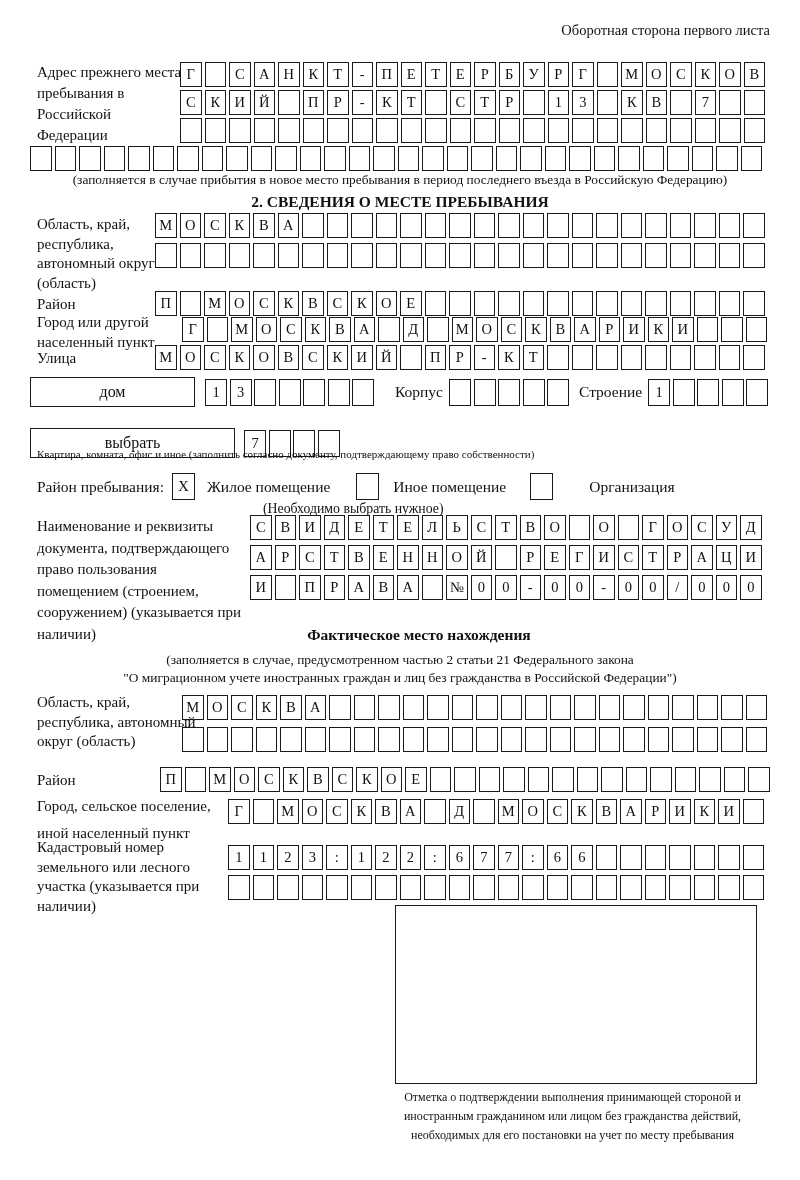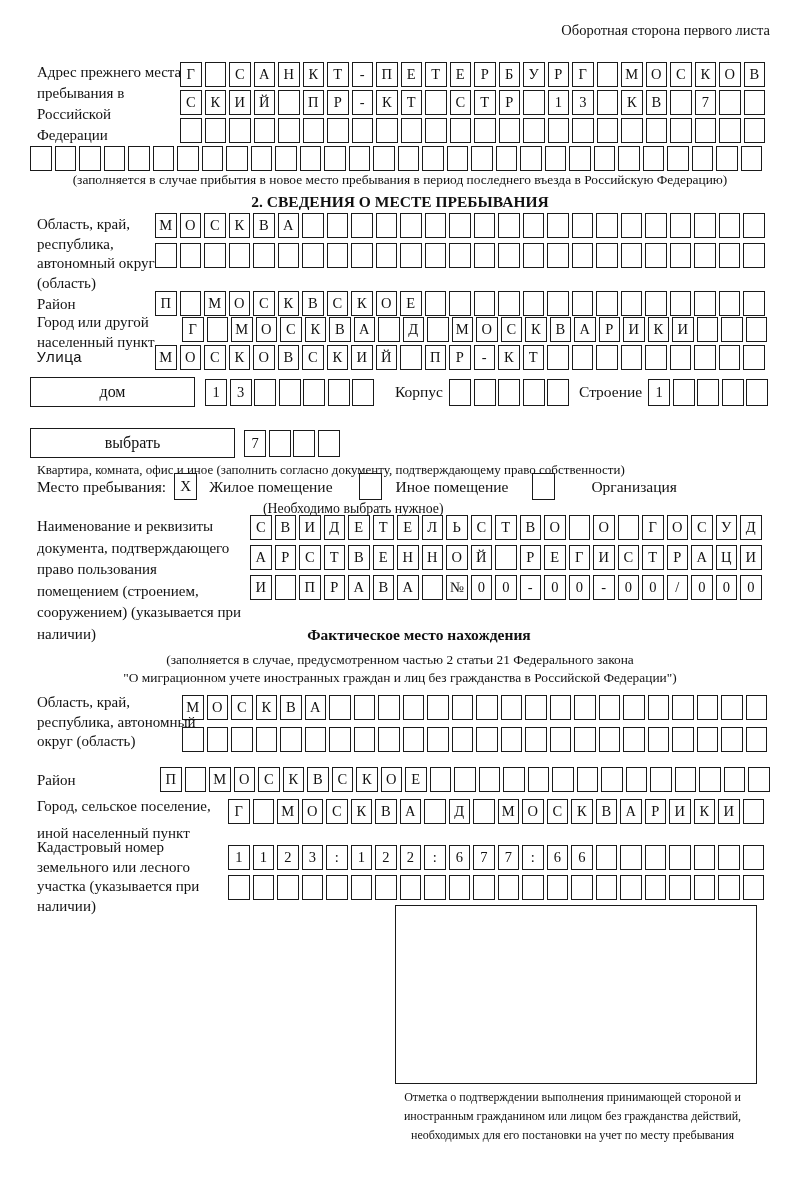--- a/index.html
+++ b/index.html
@@ -275,21 +275,21 @@
       <span class="cbox">А</span>
       <span class="cbox">Р</span>
       <span class="cbox">И</span>
       <span class="cbox">К</span>
       <span class="cbox">И</span>
       <span class="cbox"></span>
       <span class="cbox"></span>
       <span class="cbox"></span>
     </div>
 
-  <div class="abs lbl" style="left:37px; top:348px;font-family:Liberation Mono, monospace;">Улица</div>
+  <div class="abs lbl" style="left:37px; top:348px;">Улица</div>
   <div class="boxrow" style="left:155px; top:345px;">
       <span class="cbox">М</span>
       <span class="cbox">О</span>
       <span class="cbox">С</span>
       <span class="cbox">К</span>
       <span class="cbox">О</span>
       <span class="cbox">В</span>
       <span class="cbox">С</span>
       <span class="cbox">К</span>
       <span class="cbox">И</span>
@@ -342,24 +342,24 @@
 
   <div class="fieldline tallrow" style="left:30px; top:428px;">
     <div class="bigbox" style="width:205px;">выбрать</div>
     <div class="inlineboxes" style="margin-left:9px;">
         <span class="cbox">7</span>
         <span class="cbox"></span>
         <span class="cbox"></span>
         <span class="cbox"></span>
       </div>
   </div>
-  <div class="abs" style="left:37px; top:462px; font-size:13px;">Квартира, комната, офис и иное (заполнить согласно документу, подтверждающему право собственности)</div>
+  <div class="abs" style="left:37px; top:448px; font-size:11px;">Квартира, комната, офис и иное (заполнить согласно документу, подтверждающему право собственности)</div>
 
   <div class="fieldline" style="left:37px; top:473px;">
-    <div class="inlinelbl">Место пребывания:</div>
+    <div class="inlinelbl">Район пребывания:</div>
     <div class="checkbox" style="margin-left:8px;">X</div>
     <div class="inlinelbl" style="margin-left:12px;">Жилое помещение</div>
     <div class="checkbox" style="margin-left:26px;"></div>
     <div class="inlinelbl" style="margin-left:14px;">Иное помещение</div>
     <div class="checkbox" style="margin-left:24px;"></div>
     <div class="inlinelbl" style="margin-left:36px;">Организация</div>
   </div>
   <div class="abs" style="left:263px; top:501px; font-size:13.8px;">(Необходимо выбрать нужное)</div>
 
   <div class="abs lbl" style="left:37px; top:516px; width:205px; line-height:21.5px;">Наименование и реквизиты документа, подтверждающего право пользования помещением (строением, сооружением) (указывается при наличии)</div>

